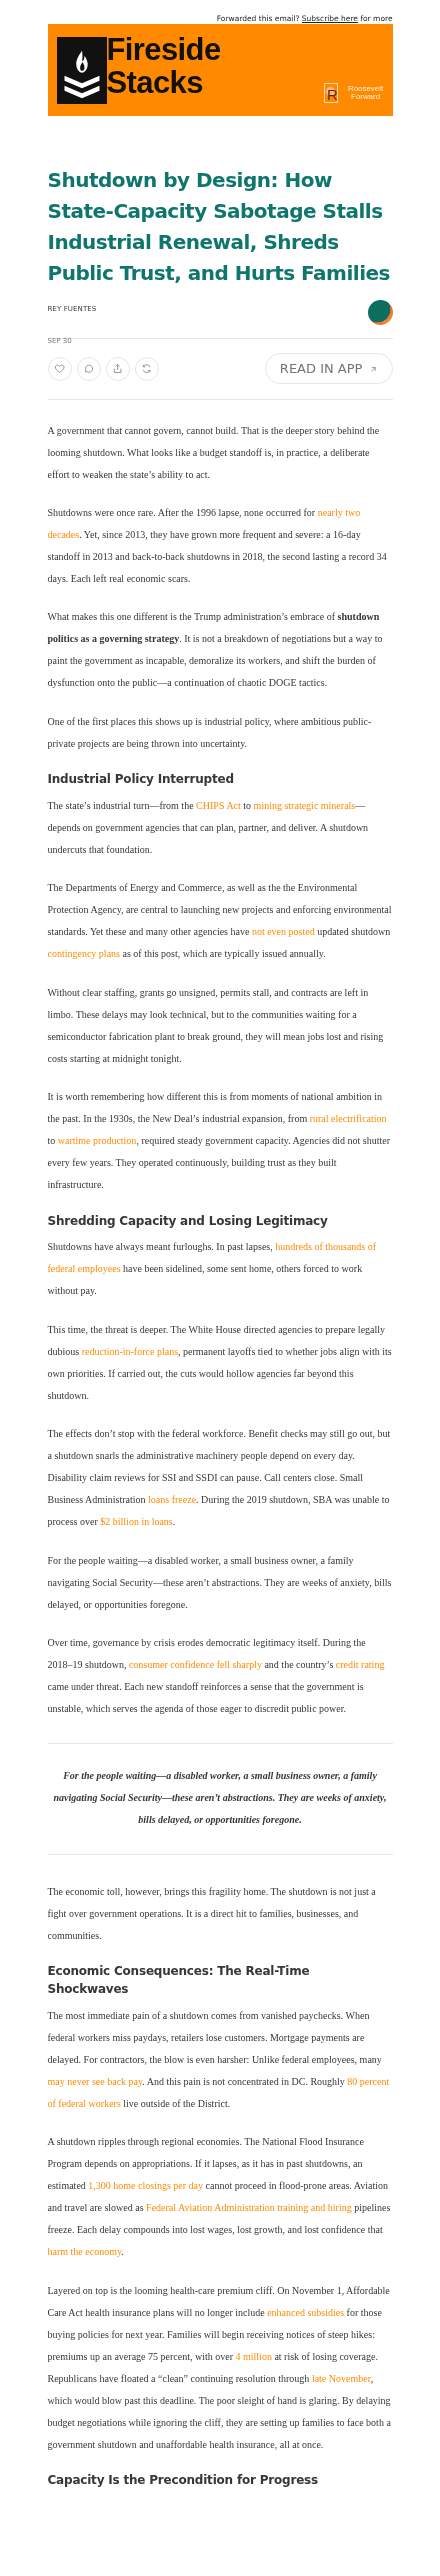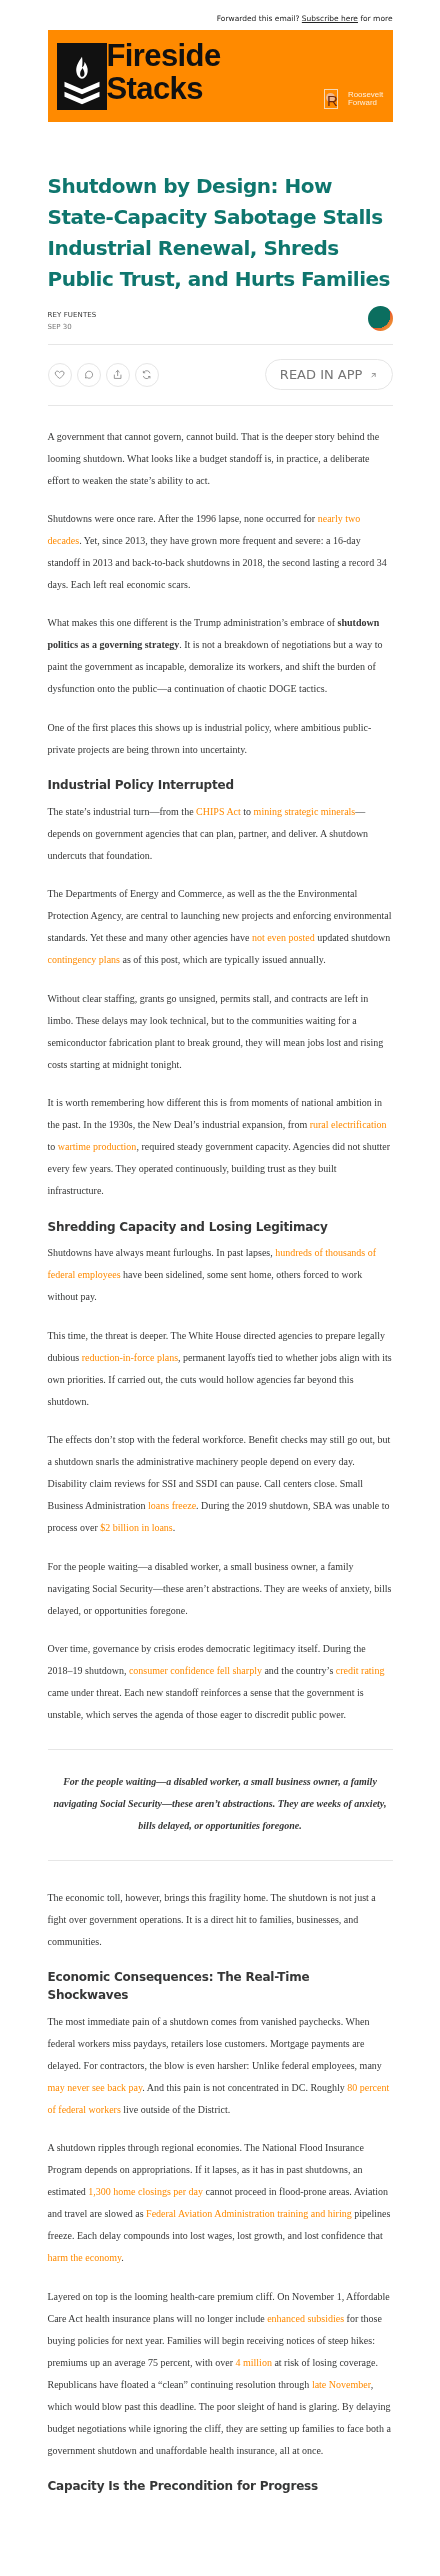--- a/index.html
+++ b/index.html
@@ -1,32 +1,32 @@
 <!DOCTYPE html>
 <html style="font-size:10px"><head>
 <meta charset="utf-8">
 <style>
   * { box-sizing: border-box; margin: 0; padding: 0; }
   html, body { background: #ffffff; }
   body { width: 440px; min-height: 2576px; color: #363737; font-family: "Liberation Serif", serif; }
   .wrap { width: 345px; margin: 0 auto; position: relative; }
-  .forward-bar { text-align: right; font-family: "DejaVu Sans", sans-serif; font-size: 7.5px; color: #222; padding-top: 14px; height: 30px; }
+  .forward-bar { text-align: right; font-family: "DejaVu Sans", sans-serif; font-size: 7.5px; color: #222; padding-top: 14px; height: 24px; }
   .forward-bar a { color: #222; text-decoration: underline; }
   .banner { height: 92px; background: #ff8a00; position: relative; }
   .banner .logo-box { position: absolute; left: 9.4px; top: 12.6px; width: 50px; height: 67px; background: #111; }
   .banner .brand { position: absolute; left: 59px; top: 8.8px; font-family: "Liberation Sans", sans-serif; font-weight: 700; font-size: 31px; line-height: 33px; color: #111; letter-spacing: -0.6px; }
-  .banner .rf { position: absolute; right: 9.4px; bottom: 12.6px; display: flex; align-items: center; gap: 10px; }
+  .banner .rf { position: absolute; right: 9.4px; bottom: 12.6px; display: flex; align-items: center; gap: 10px; text-align: center; }
   .banner .rf-mark { width: 14px; height: 20px; border: 1.3px solid #f6d8b6; position: relative; }
   .banner .rf-mark::before { content: ""; position: absolute; left: 1.3px; top: 2.5px; width: 8.8px; height: 8.8px; border-radius: 50%; background: #f2b78a; }
   .banner .rf-mark::after { content: "R"; position: absolute; left: 1.9px; top: 1.3px; font-family: "Liberation Sans", sans-serif; font-size: 15px; line-height: 17.6px; color: #6b2a0f; font-weight: 400; }
   .banner .rf-text { font-family: "Liberation Sans", sans-serif; font-size: 7.9px; line-height: 8.2px; color: #fff0de; }
   .title { margin-top: 49px; font-family: "DejaVu Sans", sans-serif; font-weight: 700; font-size: 20px; line-height: 31px; color: #0f766e; letter-spacing: -0.5px; }
   .byline { margin-top: 16.4px; position: relative; height: 33px; font-family: "DejaVu Sans", sans-serif; }
   .byline .author { font-size: 7px; color: #363737; letter-spacing: 0.1px; }
-  .byline .date { font-size: 7px; color: #777; margin-top: 4px; }
+  .byline .date { font-size: 7px; color: #777; margin-top: 24px; }
   .byline .pub-avatar { position: absolute; right: 0; top: -5px; width: 25px; height: 25px; border-radius: 50%; background: radial-gradient(circle at 38% 38%, #0b6e5f 0 58%, transparent 59%), linear-gradient(135deg, #2a9fd6 0 30%, #e8542a 55%, #f2b33a 100%); }
   .hr { height: 0.6px; background: #e6e6e6; }
   .actions { display: flex; align-items: center; height: 60px; }
   .icon-btn { width: 24px; height: 24px; border: 0.6px solid #e6e6e6; border-radius: 50%; display: flex; align-items: center; justify-content: center; margin-right: 5px; color: #757575; }
   .icon-btn svg { width: 11.3px; height: 11.3px; }
   .read-app { margin-left: auto; height: 31px; border: 0.6px solid #e6e6e6; border-radius: 15.7px; display: flex; align-items: center; padding: 0 14px; font-family: "DejaVu Sans", sans-serif; font-size: 13px; color: #757575; gap: 6.3px; }
   .body { padding-top: 20px; }
   .body p { font-size: 10px; line-height: 22px; margin-bottom: 16.4px; color: #363737; }
   .body a { color: #ff8a00; text-decoration: none; }
   .body b { font-weight: 700; color: #363737; }

